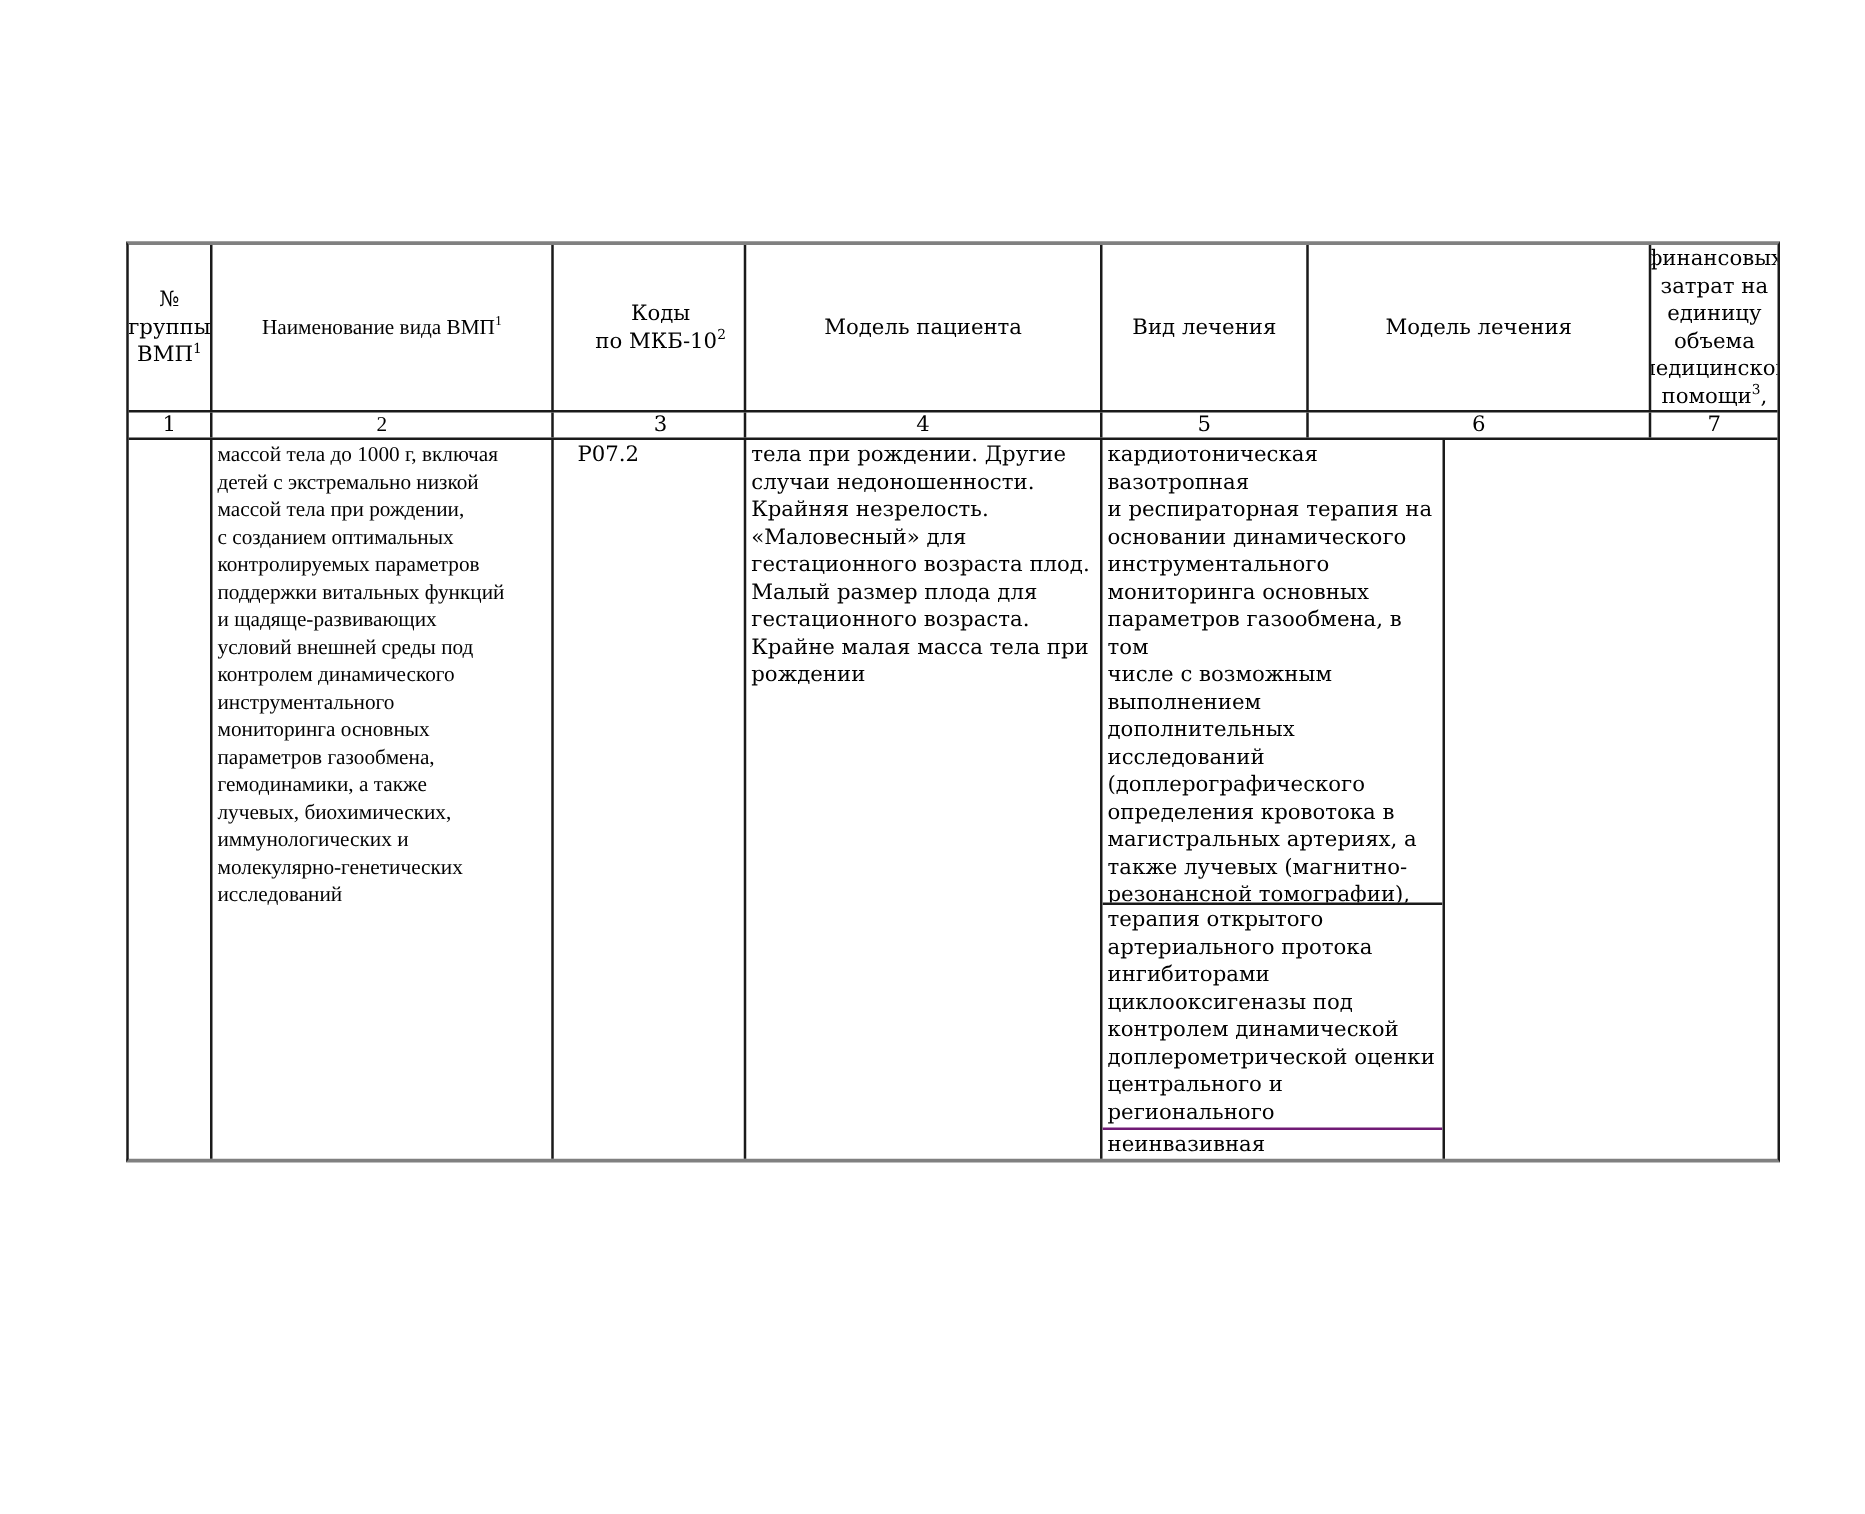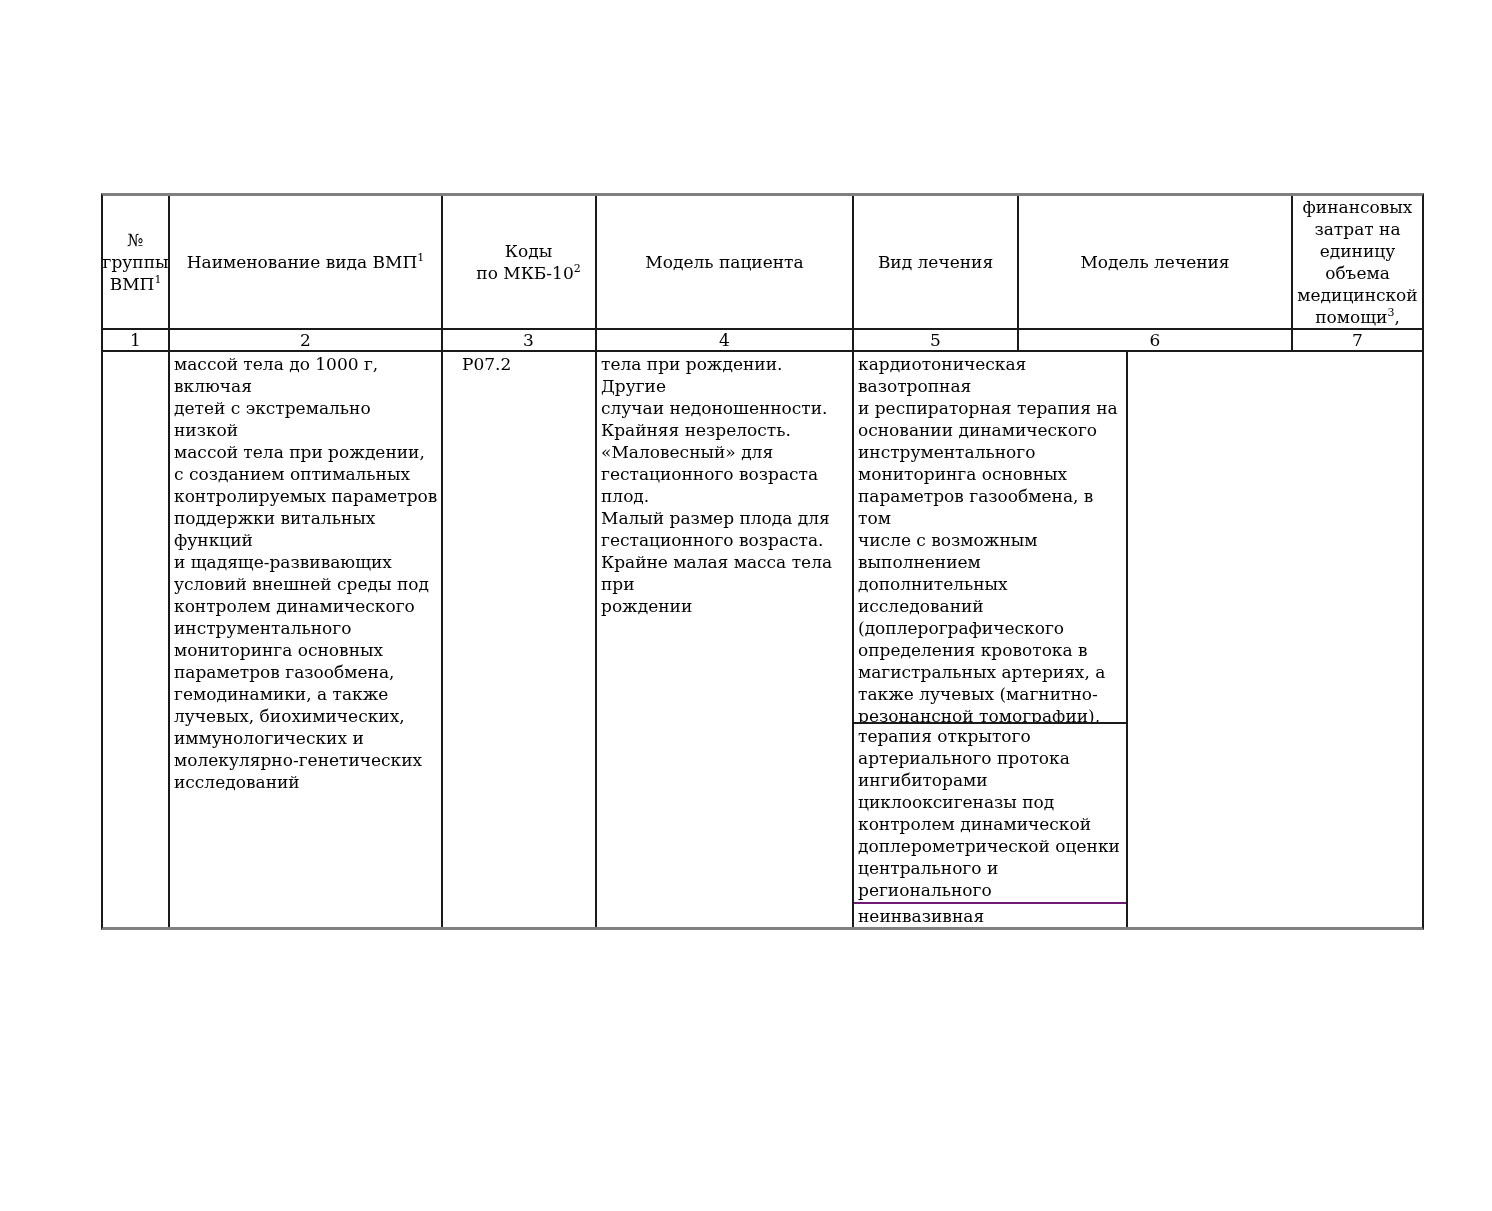--- a/index.html
+++ b/index.html
@@ -38,23 +38,23 @@
     box-sizing: border-box;
     border-right: 2px solid #1a1a1a;
     overflow: hidden;
     font-size: 17px;
     line-height: 22px;
   }
   .cell:last-child { border-right: none; }
 
   
   .c1 { width: 67px; }
-  .c2 { width: 273px; }
+  .c2 { width: 273px; font-family: Liberation Serif, serif; }
   .c3 { width: 135px; margin-left: 19px; }
-  .c4 { width: 257px; }
+  .c4 { width: 285px; }
   .c5 { width: 165px; }
   .c6 { width: 274px; }
   .c7 { flex: 1; }
 
   
   .header-row {
     height: 134px;
     border-bottom: 2px solid #1a1a1a;
   }
   .header-row .cell {

